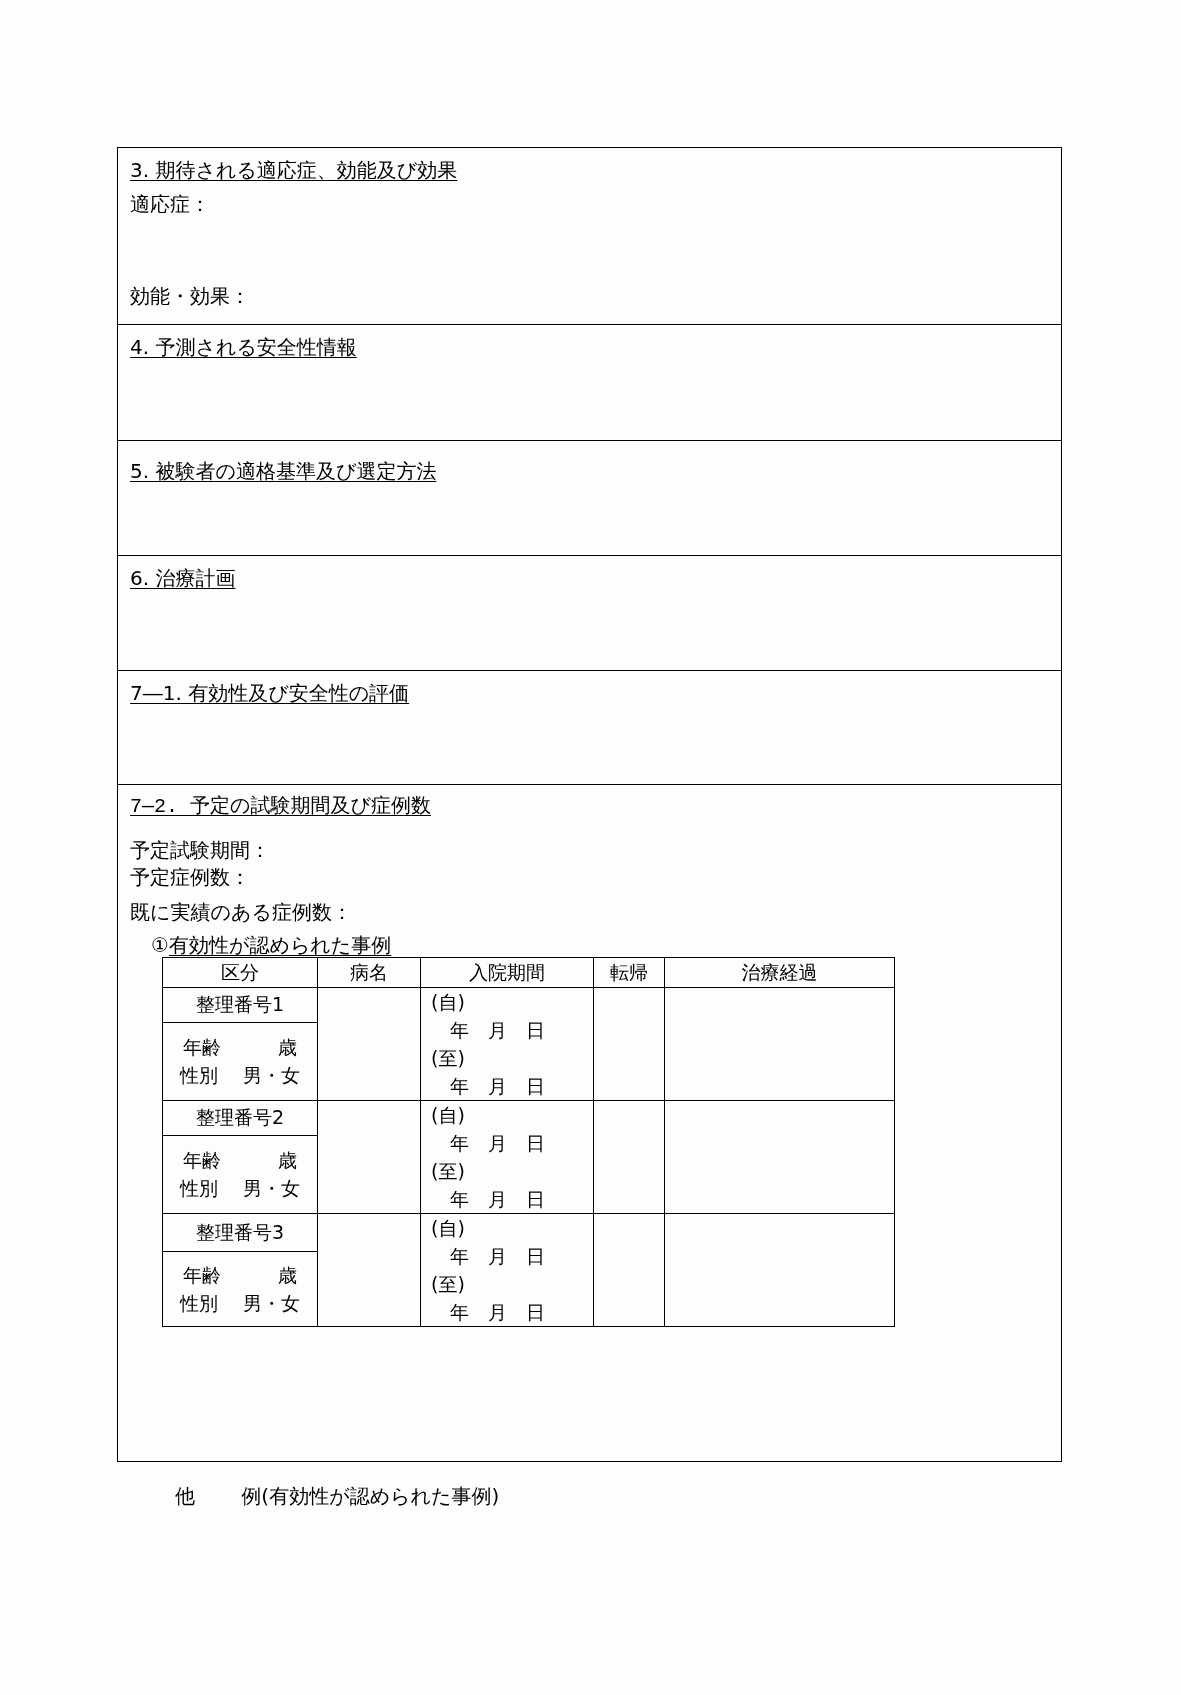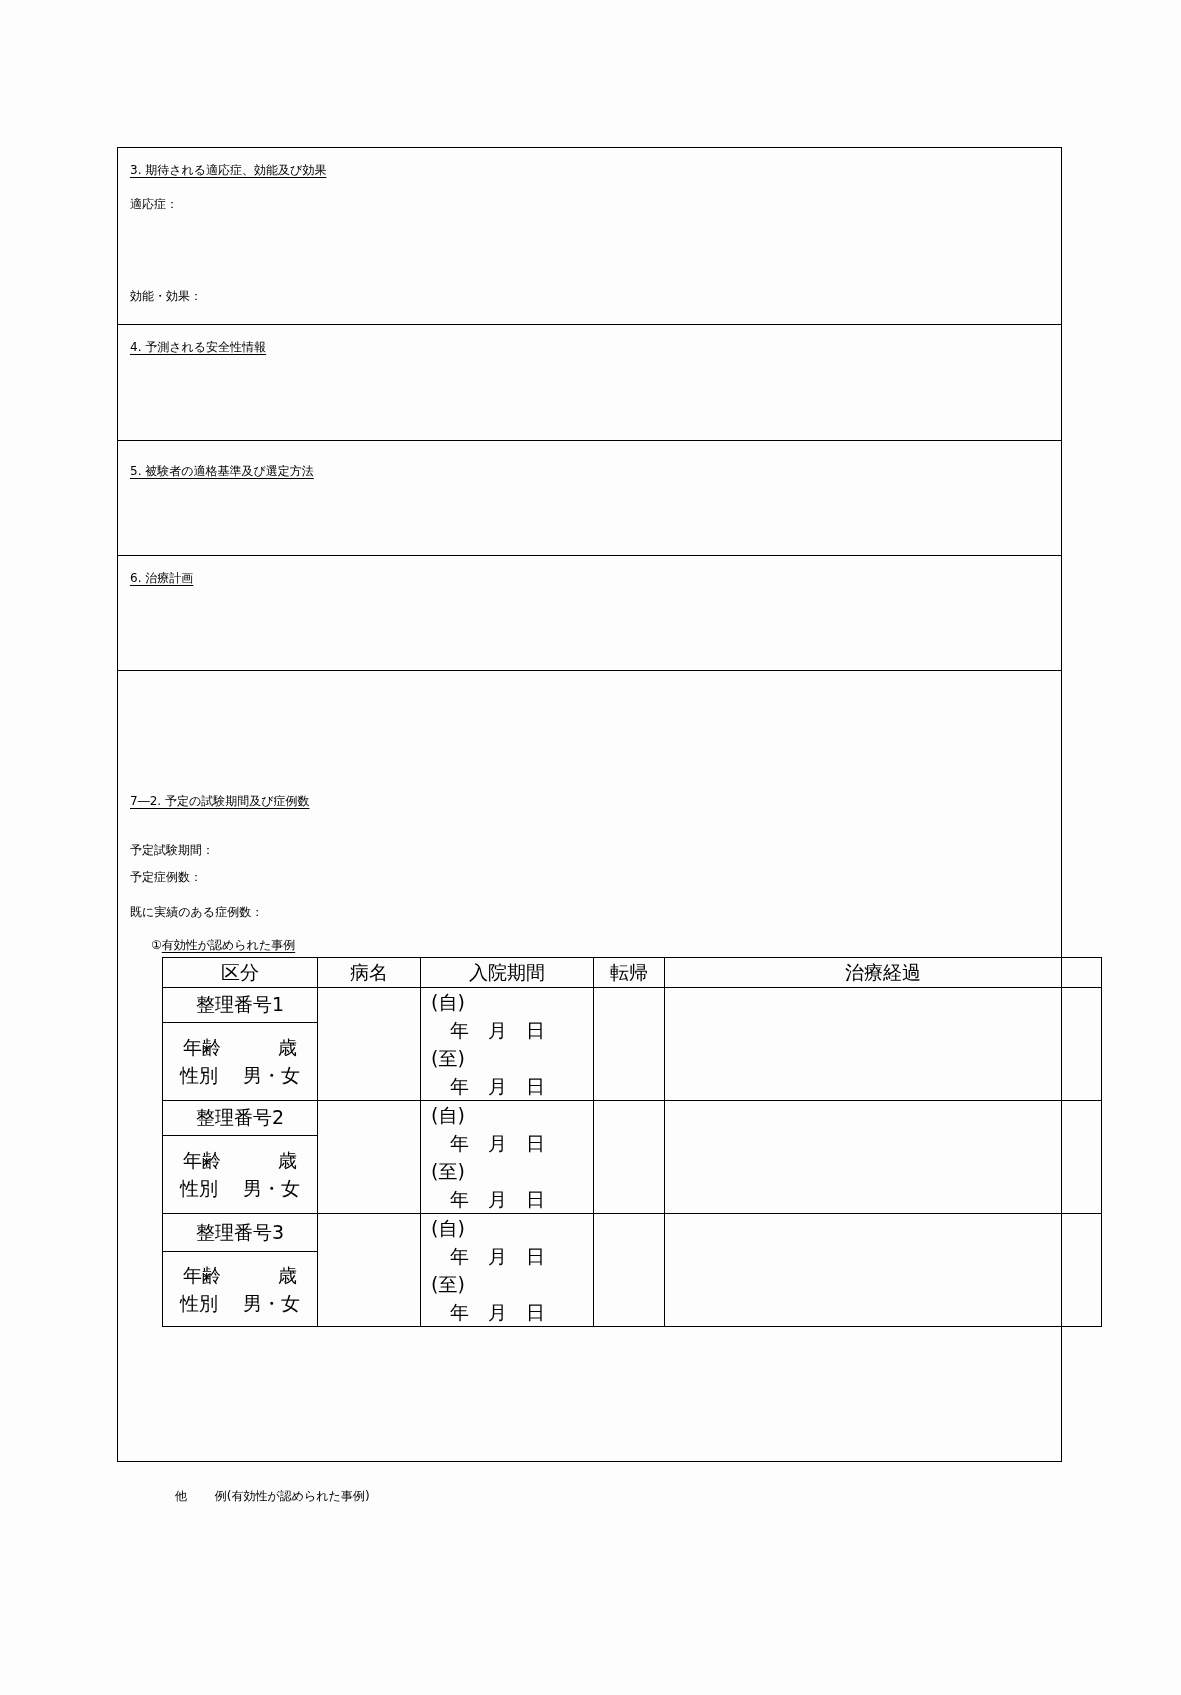--- a/index.html
+++ b/index.html
@@ -1,20 +1,20 @@
 <!DOCTYPE html>
 <html><head>
 <meta charset="utf-8">
 <style>
   html, body { margin:0; padding:0; background:#fdfdfd; }
   body { width:1181px; height:1695px; position:relative; font-family:"DejaVu Sans", "Liberation Sans", sans-serif; color:#000; }
   .frame { position:absolute; left:117px; top:147px; width:945px; height:1315px; border:1.5px solid #000; box-sizing:border-box; }
   .sec { position:absolute; left:0; right:0; border-bottom:1.5px solid #000; box-sizing:border-box; }
   .sec.last { border-bottom:none; }
-  .txt { position:absolute; left:12px; font-size:12px; line-height:24px; white-space:nowrap; }
+  .txt { position:absolute; left:12px; font-size:20px; line-height:24px; white-space:nowrap; }
   .u { text-decoration:underline; text-underline-offset:3px; text-decoration-thickness:1px; }
   table.cases { position:absolute; border-collapse:collapse; font-size:19px; }
   table.cases td { border:1.5px solid #000; padding:0; vertical-align:middle; }
   .hdr td { text-align:center; height:29px; }
   .idcell { text-align:center; height:31px;margin-top:31px; }
   .agecell { text-align:center; height:71px; line-height:28px; }
   .datecell { vertical-align:top !important; line-height:28px; padding-left:10px !important; }
   .dline { white-space:pre; }
 </style>
 </head>
@@ -33,31 +33,34 @@
   </div>
 
   <div class="sec" style="top:293px; height:115px;">
     <div class="txt u" style="top:10px;margin-top:8px;">5. 被験者の適格基準及び選定方法</div>
   </div>
 
   <div class="sec" style="top:408px; height:115px;">
     <div class="txt u" style="top:10px;">6. 治療計画</div>
   </div>
 
+  <div class="sec" style="top:523px; height:114px;">
+    <div class="txt u" style="top:10px;">7―1. 有効性及び安全性の評価</div>
+  </div>
 
   <div class="sec last" style="top:637px; height:676px;">
-    <div class="txt u" style="top:4px;">7―2. 予定の試験期間及び症例数</div>
+    <div class="txt u" style="top:10px;font-family:Liberation Mono, monospace;">7―2. 予定の試験期間及び症例数</div>
     <div class="txt" style="top:53px;">予定試験期間：</div>
     <div class="txt" style="top:80px;">予定症例数：</div>
     <div class="txt" style="top:115px;">既に実績のある症例数：</div>
     <div class="txt" style="top:148px; left:33px;">
       <span>①</span><span class="u">有効性が認められた事例</span>
     </div>
 
-    <table class="cases" style="left:44px; top:172px; width:940px;">
+    <table class="cases" style="left:44px; top:172px; width:733px;">
       <colgroup>
         <col style="width:155px">
           <col style="width:103px">
           <col style="width:173px">
           <col style="width:71px">
           <col>
       </colgroup>
       <tbody>
           <tr class="hdr">
         <td>区分</td>

